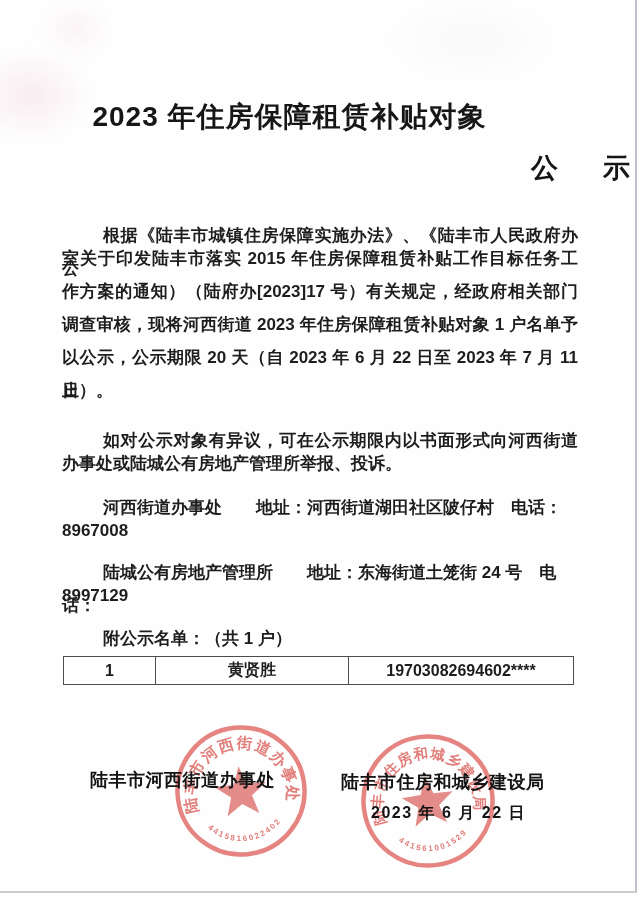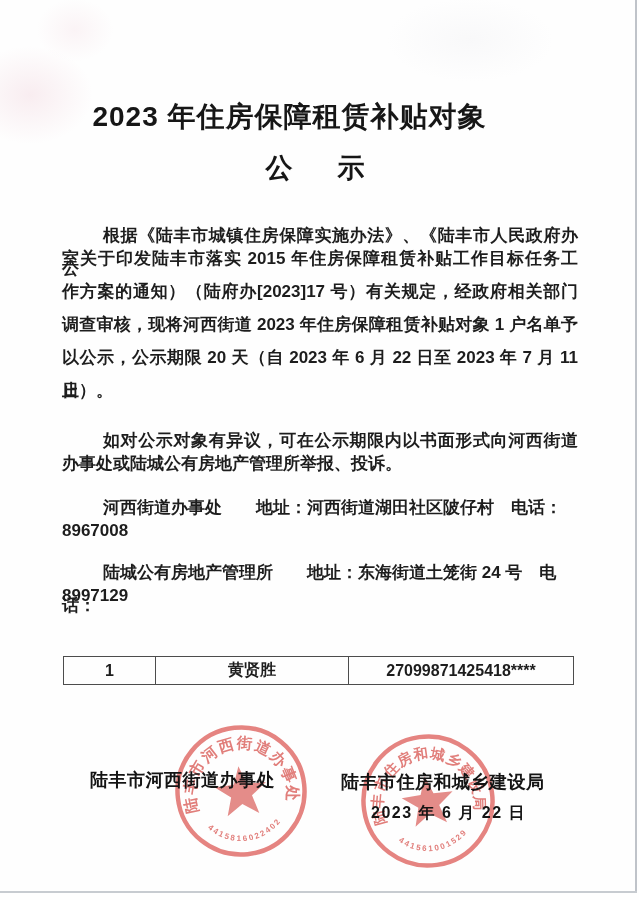--- a/index.html
+++ b/index.html
@@ -19,21 +19,21 @@
       #fefefe;
   }
   .edge-right  { position:absolute; top:0; left:635px; width:2px; height:892px; background:#bfc3c9; }
   .edge-bottom { position:absolute; top:891px; left:0; width:637px; height:2px; background:#c7cbd0; }
 
   .title1 {
     position:absolute; top:98px; left:0; width:579px; text-align:center;
     font-size:28px; font-weight:700; color:#161616; letter-spacing:1px;
   }
   .title2 {
-    position:absolute; top:150px; left:0; width:639px; text-align:center;
+    position:absolute; top:150px; left:0; width:639px; text-align:right;
     font-size:27px; font-weight:700; color:#161616; letter-spacing:9px;
   }
 
   .textline {
     position:absolute; left:62px; width:516px; height:33px; line-height:33px;
     font-size:17px; font-weight:600; color:#1d1d1d;
   }
   .just   { text-align:justify; text-align-last:justify; }
   .indent { text-indent:41px;margin-top:10px; }
 
@@ -78,32 +78,33 @@
   <div class="textline" style="top:374px">止）。</div>
 
   <div class="textline just indent" style="top:414px">如对公示对象有异议，可在公示期限内以书面形式向河西街道</div>
   <div class="textline indent" style="top:481px">河西街道办事处　　地址：河西街道湖田社区陂仔村　电话：</div>
 
   <div class="textline" style="top:447px">办事处或陆城公有房地产管理所举报、投诉。</div>
   <div class="textline" style="top:514px">8967008</div>
   <div class="textline indent" style="top:546px">陆城公有房地产管理所　　地址：东海街道土笼街 24 号　电话：</div>
   <div class="textline" style="top:579px">8997129</div>
 
+  <div class="textline indent" style="top:612px">附公示名单：（共 1 户）</div>
 
   <table class="applicants">
     <colgroup>
         <col class="c1">
         <col class="c2">
         <col class="c3">
       </colgroup>
     <tbody>
     <tr>
       <td>1</td>
       <td>黄贤胜</td>
-      <td>27099871425418****</td>
+      <td>19703082694602****</td>
     </tr>
   </tbody>
     </table>
 
   <svg class="seal seal-left" viewBox="0 0 150 150">
     <circle cx="75" cy="75" r="63.5" fill="none" stroke="#e06a66" stroke-width="4.5"></circle>
     <polygon points="75,50 81.5,68.1 100.7,68.7 85.5,80.4 90.9,98.8 75,88 59.1,98.8 64.5,80.4 49.3,68.7 68.5,68.1" fill="#df7470"></polygon>
     <path id="seal-l-arc" d="M 30.8 91.1 A 46 46 0 1 1 119.2 91.1" fill="none"></path>
     <path id="seal-l-code" d="M 39.6 110.4 A 50 50 0 0 0 110.4 110.4" fill="none"></path>
     <text font-size="15.5" font-weight="700" fill="#db625e" letter-spacing="1.5">

